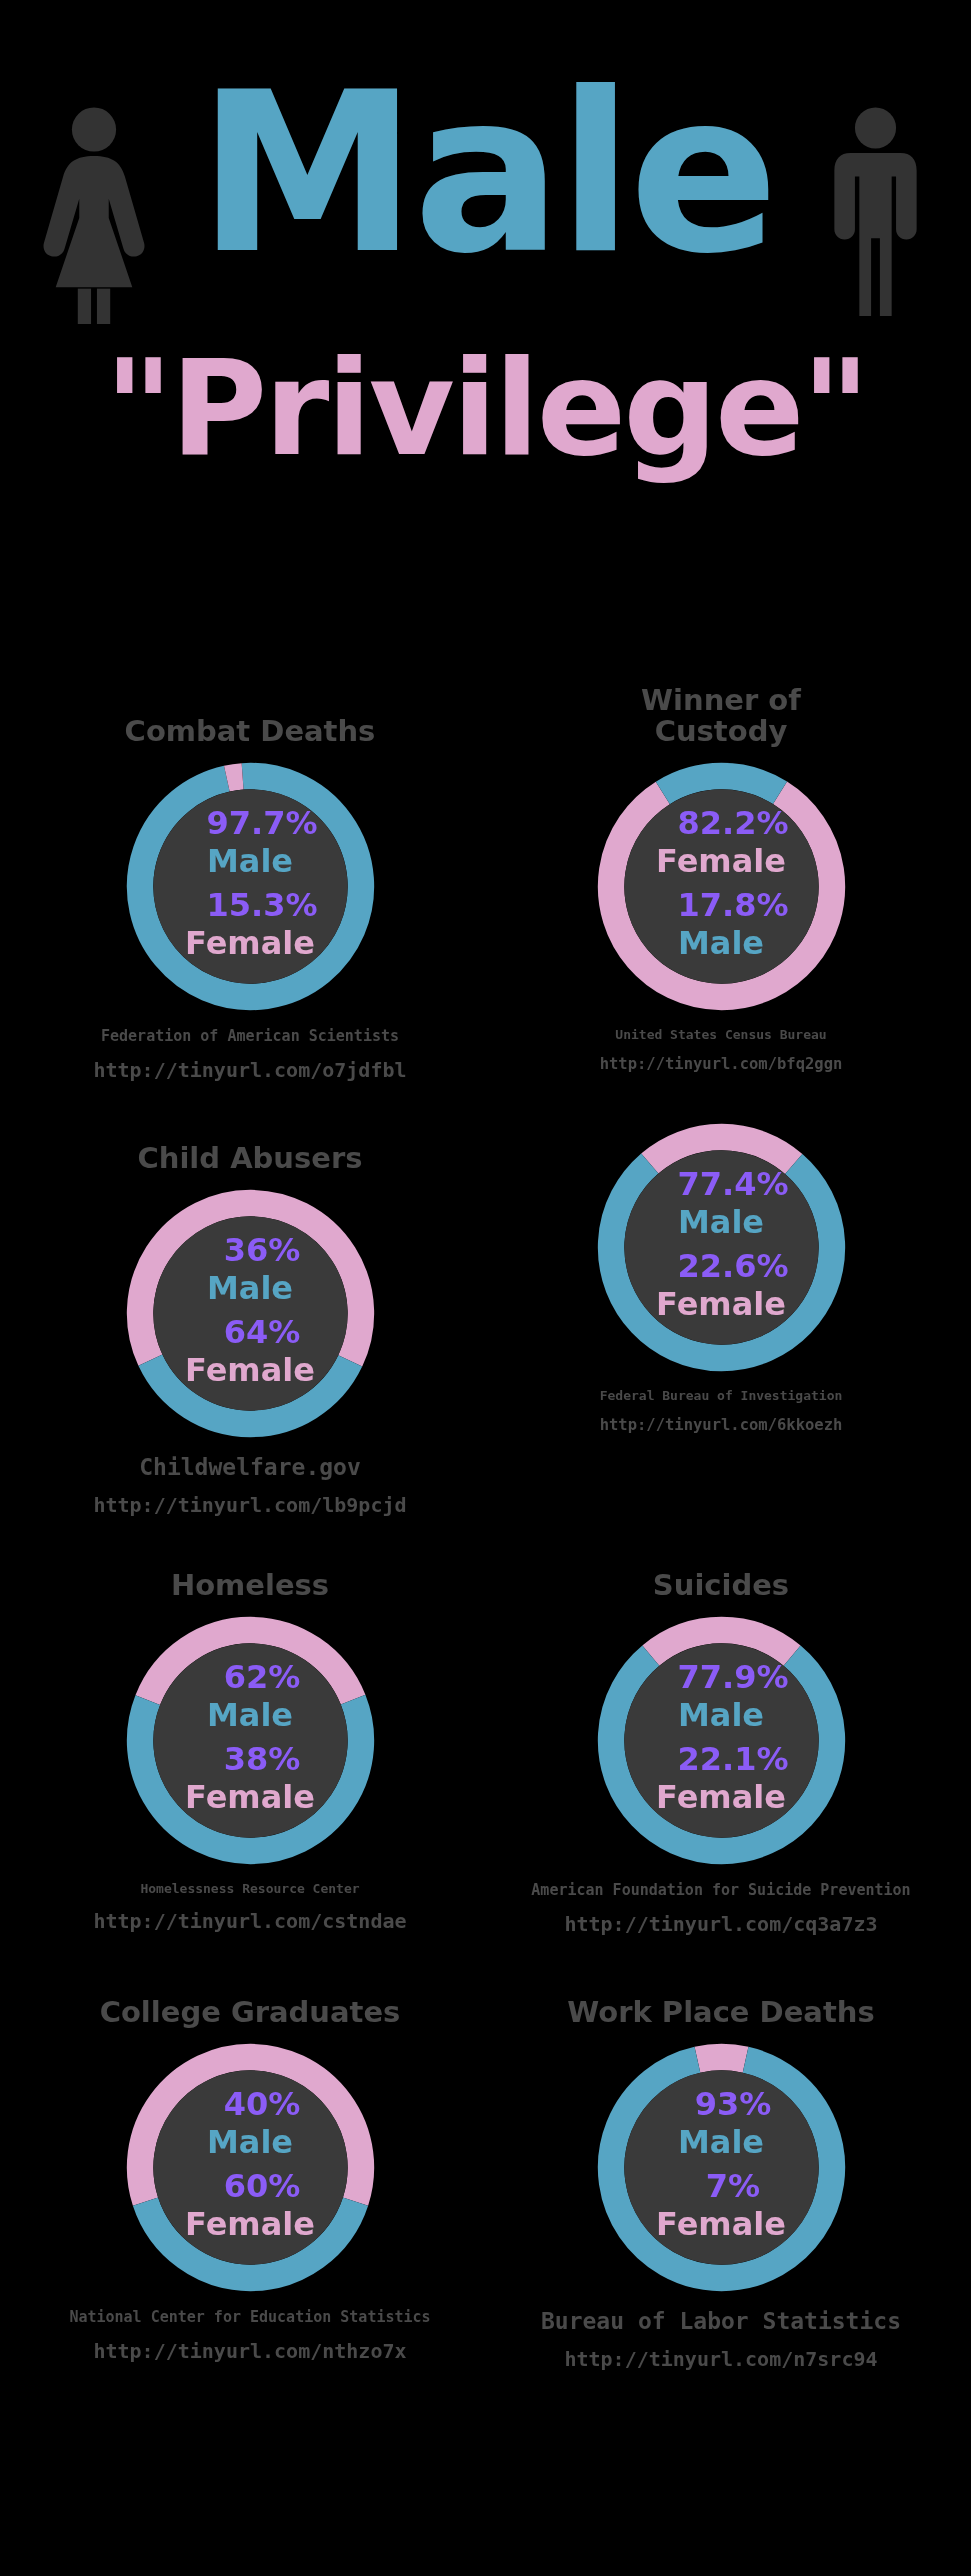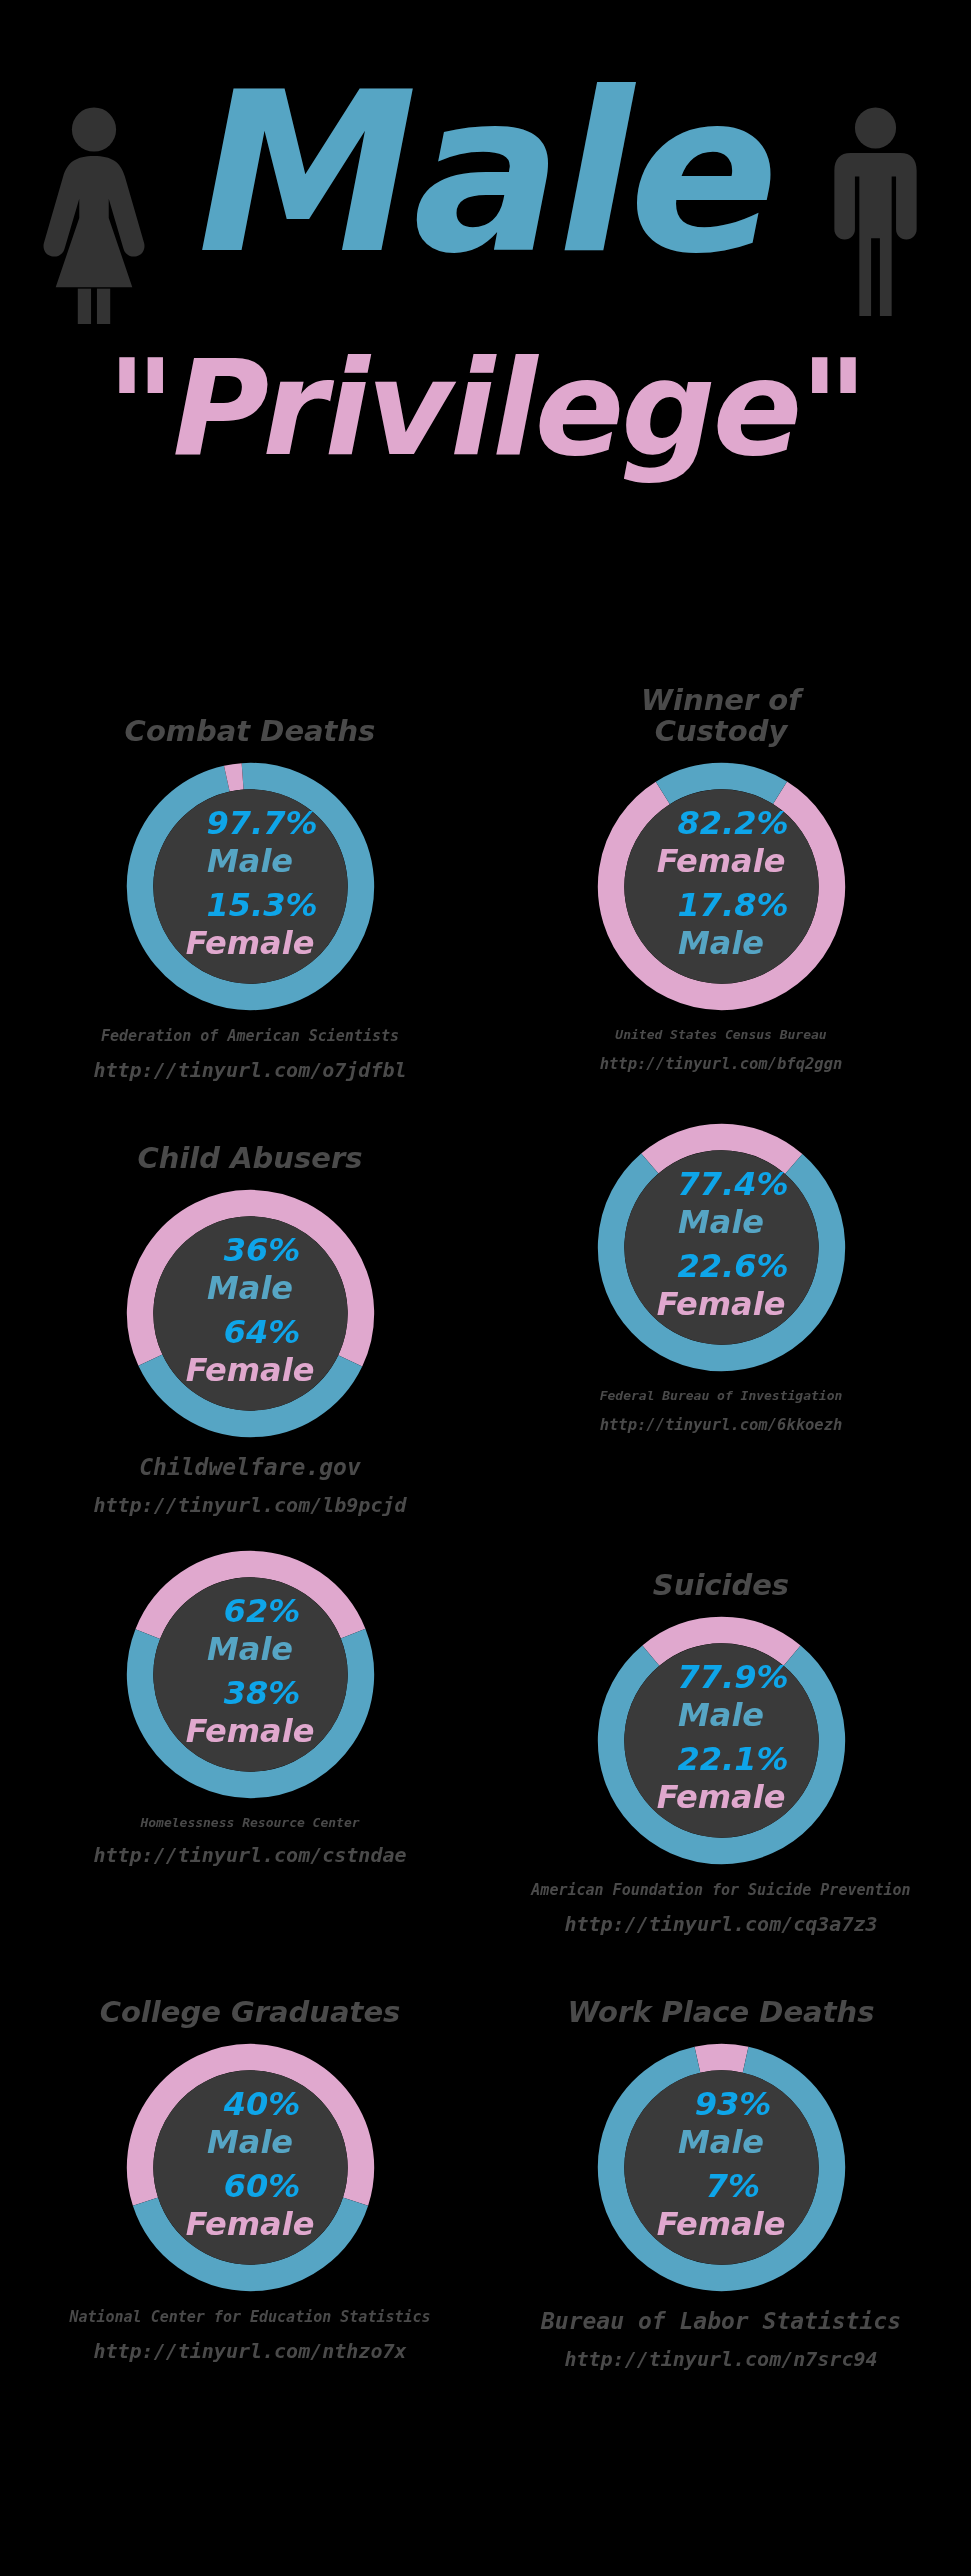--- a/index.html
+++ b/index.html
@@ -6,21 +6,20 @@
   html, body {
     width:972px; height:2576px;
     background:#000000;
     font-family:"Liberation Sans", sans-serif;
     overflow:hidden;
   }
   #page {
     position:relative;
     width:780px; height:2576px;
     background:#000000;
-    font-style:italic;
   }
 
   
   #header {
     position:absolute; left:0; top:0; width:972px; height:604px;
   }
   .fig {
     position:absolute;
     fill:#333333;
   }
@@ -89,21 +88,21 @@
   .donut-center {
     position:absolute;
     left:0; top:0; width:265px; height:265px;
     display:flex;
     flex-direction:column;
     align-items:center;
     justify-content:center;
     pointer-events:none;
   }
   .pct {
-    color:#0ea5e9;
+    color:#8b5cf6;
     font-weight:bold;
     font-size:32px;
     line-height:37px;
     font-family:"DejaVu Sans", sans-serif;
     margin-left:24px;
   }
   .lbl {
     font-weight:bold;
     font-size:32px;
     line-height:38px;
@@ -235,20 +234,23 @@
               <div class="pct">22.6%</div>
               <div class="lbl female">Female</div>
             </div>
           </div>
           <div class="source s-md">Federal Bureau of Investigation</div>
           <div class="url u-sm">http://tinyurl.com/6kkoezh</div>
         </div>
       </div>
       <div class="row">
         <div class="cell left">
+          <div class="stat-title">
+            <span>Homeless</span>
+          </div>
           <div class="donut-wrap">
             <svg width="265" height="265" viewBox="0 0 360 360">
               <path d="M 40.43736480269632 125.02481599135544 A 150 150 0 0 1 319.3698857301084 124.53798640892563" fill="none" stroke="#E0A8CE" stroke-width="36"></path>
               <path d="M 319.3698857301084 124.53798640892563 A 150 150 0 1 1 40.437364802696294 125.02481599135547" fill="none" stroke="#56A5C4" stroke-width="36"></path>
               <circle cx="180" cy="180" r="132" fill="#3A3A3A"></circle>
             </svg>
             <div class="donut-center">
               <div class="pct">62%</div>
               <div class="lbl male">Male</div>
               <div class="pct">38%</div>

